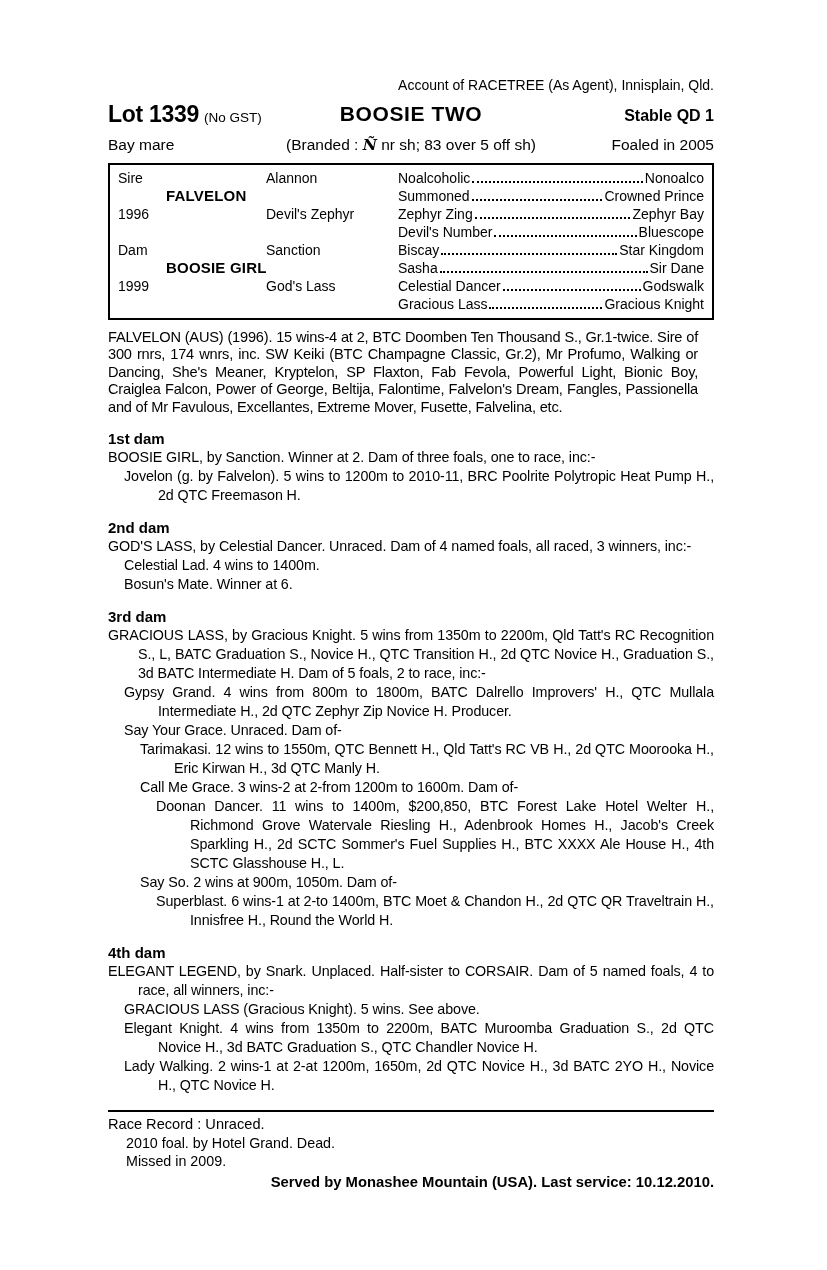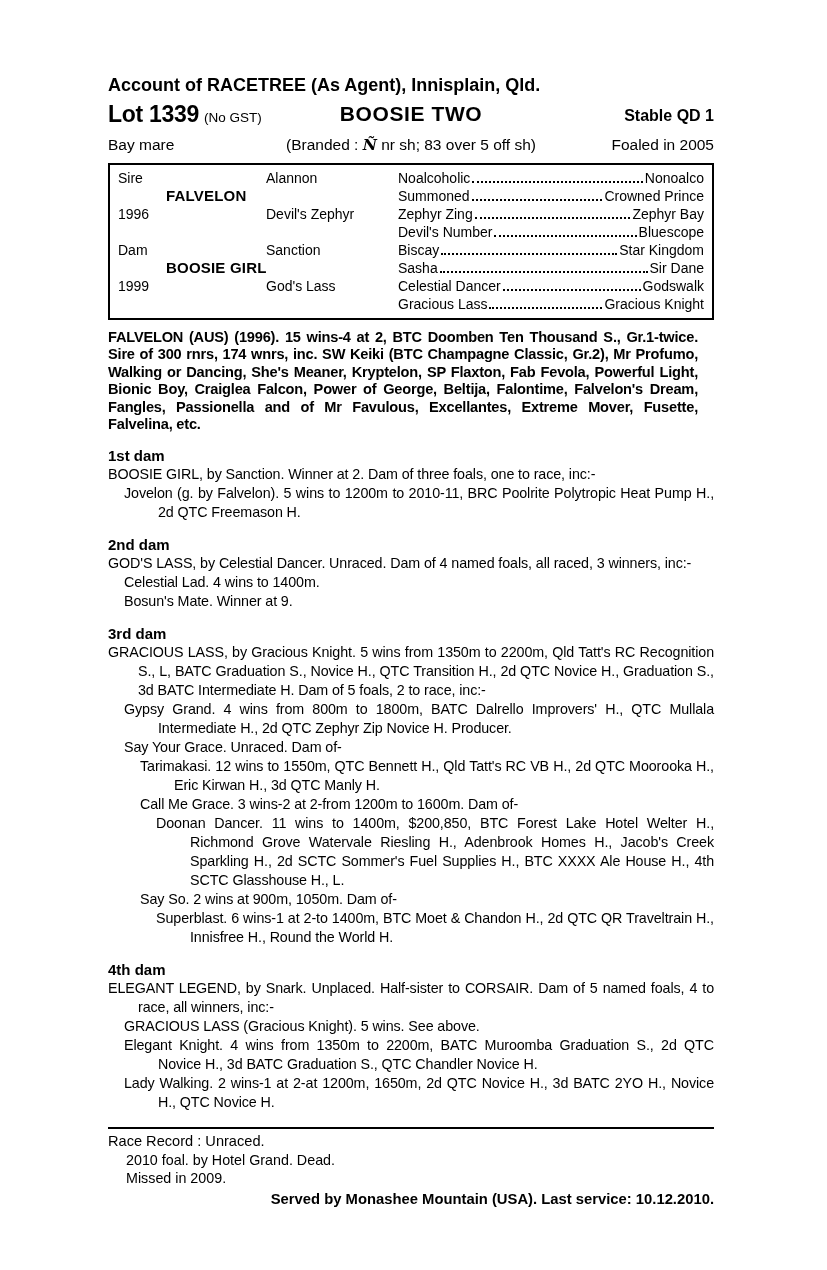--- a/index.html
+++ b/index.html
@@ -1,20 +1,20 @@
 <!DOCTYPE html>
 <html><head>
 <meta charset="utf-8">
 <style>
   html,body{margin:0;padding:0;background:#ffffff;}
   .page{position:relative;width:827px;height:1270px;background:#ffffff;overflow:hidden;
         font-family:"Liberation Sans","DejaVu Sans",sans-serif;color:#000;}
   .content{position:absolute;left:108px;top:76px;width:606px;}
 
-  .account{text-align:left;font-weight:bold;font-size:18px;line-height:18px;}
+  .account{text-align:right;font-weight:normal;font-size:14px;line-height:18px;}
 
   .lot-row{position:relative;height:33px;margin-top:3px;}
   .lot-left{position:absolute;left:0;bottom:2px;}
   .lot{font-size:23px;font-weight:bold;letter-spacing:-0.3px;}
   .gst{font-size:13.5px;margin-left:5px;}
   .title{position:absolute;left:0;right:0;bottom:4px;text-align:center;
          font-size:21px;font-weight:bold;letter-spacing:0.6px;}
   .stable{position:absolute;right:0;bottom:5px;font-size:16px;font-weight:bold;}
 
   .desc-row{position:relative;height:23px;margin-top:3px;font-size:15.5px;}
@@ -27,21 +27,21 @@
   .ped-block{display:flex;}
   .ped-col1{width:148px;}
   .ped-col2{width:132px;}
   .ped-col3{flex:1;min-width:0;}
   .pl{height:18px;line-height:18px;white-space:nowrap;overflow:hidden;}
   .ped-name{font-weight:bold;font-size:15px;letter-spacing:0.2px;margin-left:48px;}
   .leader{display:flex;align-items:flex-end;height:18px;line-height:18px;}
   .leader span{white-space:nowrap;}
   .dots{flex:1;border-bottom:2px dotted #000;margin:0 2px 4px 2px;min-width:8px;}
 
-  .sire-summary{margin:9px 16px 0 0;font-weight:bold;font-size:14.6px;line-height:17.4px;
+  .sire-summary{margin:9px 16px 0 0;font-weight:normal;font-size:14.6px;line-height:17.4px;
                 text-align:justify;letter-spacing:-0.2px;}
 
   .dam-heading{font-weight:bold;font-size:15px;line-height:19px;margin-top:13px;}
   .entry{font-size:14.3px;line-height:19px;text-align:justify;letter-spacing:-0.1px;}
   .b{font-weight:normal;}
 
   .rule{border-top:2px solid #000;margin-top:15px;}
   .rr{font-size:14.6px;line-height:18.5px;}
   .rr-first{margin-top:3px;}
   .produce-line{font-size:14.3px;line-height:18.5px;padding-left:18px;}
@@ -146,21 +146,21 @@
 
     <p class="sire-summary">FALVELON (AUS) (1996). 15 wins-4 at 2, BTC Doomben Ten Thousand S., Gr.1-twice. Sire of 300 rnrs, 174 wnrs, inc. SW Keiki (BTC Champagne Classic, Gr.2), Mr Profumo, Walking or Dancing, She's Meaner, Kryptelon, SP Flaxton, Fab Fevola, Powerful Light, Bionic Boy, Craiglea Falcon, Power of George, Beltija, Falontime, Falvelon's Dream, Fangles, Passionella and of Mr Favulous, Excellantes, Extreme Mover, Fusette, Falvelina, etc.</p>
 
     <div id="sections">
         <div class="dam-heading">1st dam</div>
         <div class="entry" style="padding-left: 30px; text-indent: -30px;"><span>BOOSIE GIRL, by Sanction. </span><span class="b">Winner</span><span> at 2. Dam of three foals, one to race, inc:-</span></div>
         <div class="entry" style="padding-left: 50px; text-indent: -34px;"><span>Jovelon (g. by Falvelon). </span><span class="b">5 wins</span><span> to 1200m to 2010-11, BRC Poolrite Polytropic Heat Pump H., 2d QTC Freemason H.</span></div>
         <div class="dam-heading">2nd dam</div>
         <div class="entry" style="padding-left: 30px; text-indent: -30px;"><span>GOD'S LASS, by Celestial Dancer. Unraced. Dam of 4 named foals, all raced, </span><span class="b">3 winners</span><span>, inc:-</span></div>
         <div class="entry" style="padding-left: 50px; text-indent: -34px;"><span>Celestial Lad. </span><span class="b">4 wins</span><span> to 1400m.</span></div>
-        <div class="entry" style="padding-left: 50px; text-indent: -34px;"><span>Bosun's Mate. </span><span class="b">Winner</span><span> at 9.</span></div>
+        <div class="entry" style="padding-left: 50px; text-indent: -34px;"><span>Bosun's Mate. </span><span class="b">Winner</span><span> at 6.</span></div>
         <div class="dam-heading">3rd dam</div>
         <div class="entry" style="padding-left: 30px; text-indent: -30px;"><span class="b">GRACIOUS LASS</span><span>, by Gracious Knight. </span><span class="b">5 wins</span><span> from 1350m to 2200m, Qld Tatt's RC Recognition S., L, BATC Graduation S., Novice H., QTC Transition H., 2d QTC Novice H., Graduation S., 3d BATC Intermediate H. Dam of 5 foals, 2 to race, inc:-</span></div>
         <div class="entry" style="padding-left: 50px; text-indent: -34px;"><span>Gypsy Grand. </span><span class="b">4 wins</span><span> from 800m to 1800m, BATC Dalrello Improvers' H., QTC Mullala Intermediate H., 2d QTC Zephyr Zip Novice H. Producer.</span></div>
         <div class="entry" style="padding-left: 50px; text-indent: -34px;"><span>Say Your Grace. Unraced. Dam of-</span></div>
         <div class="entry" style="padding-left: 66px; text-indent: -34px;"><span>Tarimakasi. </span><span class="b">12 wins</span><span> to 1550m, QTC Bennett H., Qld Tatt's RC VB H., 2d QTC Moorooka H., Eric Kirwan H., 3d QTC Manly H.</span></div>
         <div class="entry" style="padding-left: 66px; text-indent: -34px;"><span>Call Me Grace. </span><span class="b">3 wins</span><span>-2 at 2-from 1200m to 1600m. Dam of-</span></div>
         <div class="entry" style="padding-left: 82px; text-indent: -34px;"><span>Doonan Dancer. </span><span class="b">11 wins</span><span> to 1400m, $200,850, BTC Forest Lake Hotel Welter H., Richmond Grove Watervale Riesling H., Adenbrook Homes H., Jacob's Creek Sparkling H., 2d SCTC Sommer's Fuel Supplies H., BTC XXXX Ale House H., 4th SCTC Glasshouse H., </span><span class="b">L</span><span>.</span></div>
         <div class="entry" style="padding-left: 66px; text-indent: -34px;"><span>Say So. </span><span class="b">2 wins</span><span> at 900m, 1050m. Dam of-</span></div>
         <div class="entry" style="padding-left: 82px; text-indent: -34px;"><span>Superblast. </span><span class="b">6 wins</span><span>-1 at 2-to 1400m, BTC Moet &amp; Chandon H., 2d QTC QR Traveltrain H., Innisfree H., Round the World H.</span></div>
         <div class="dam-heading">4th dam</div>

